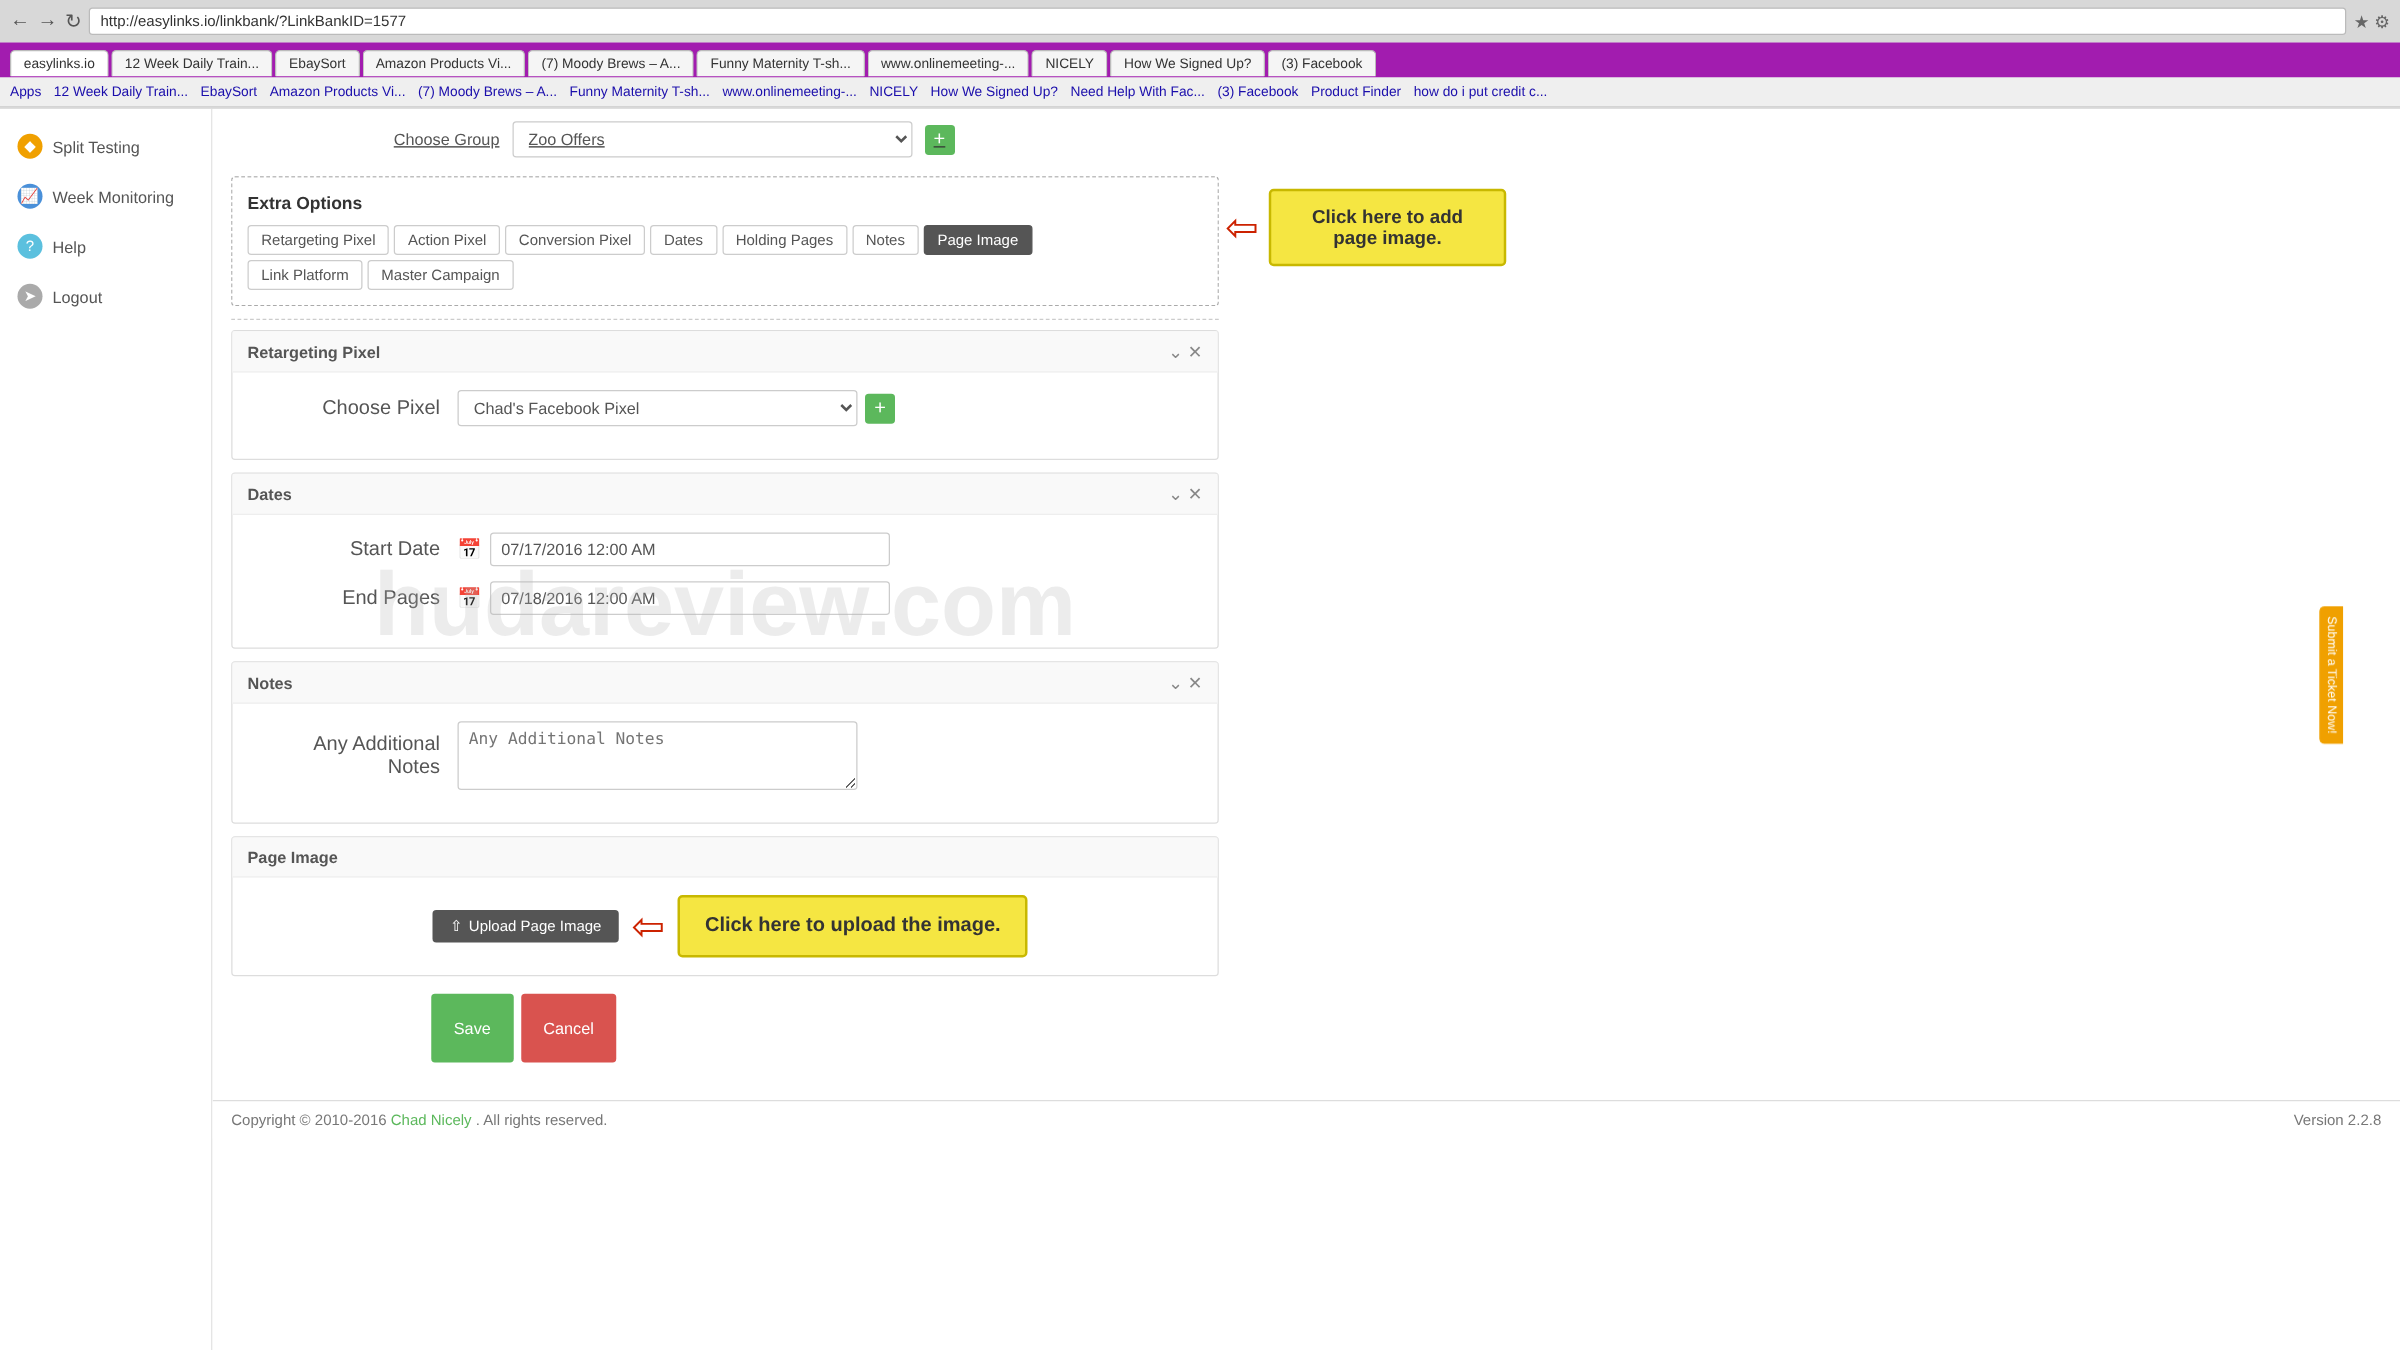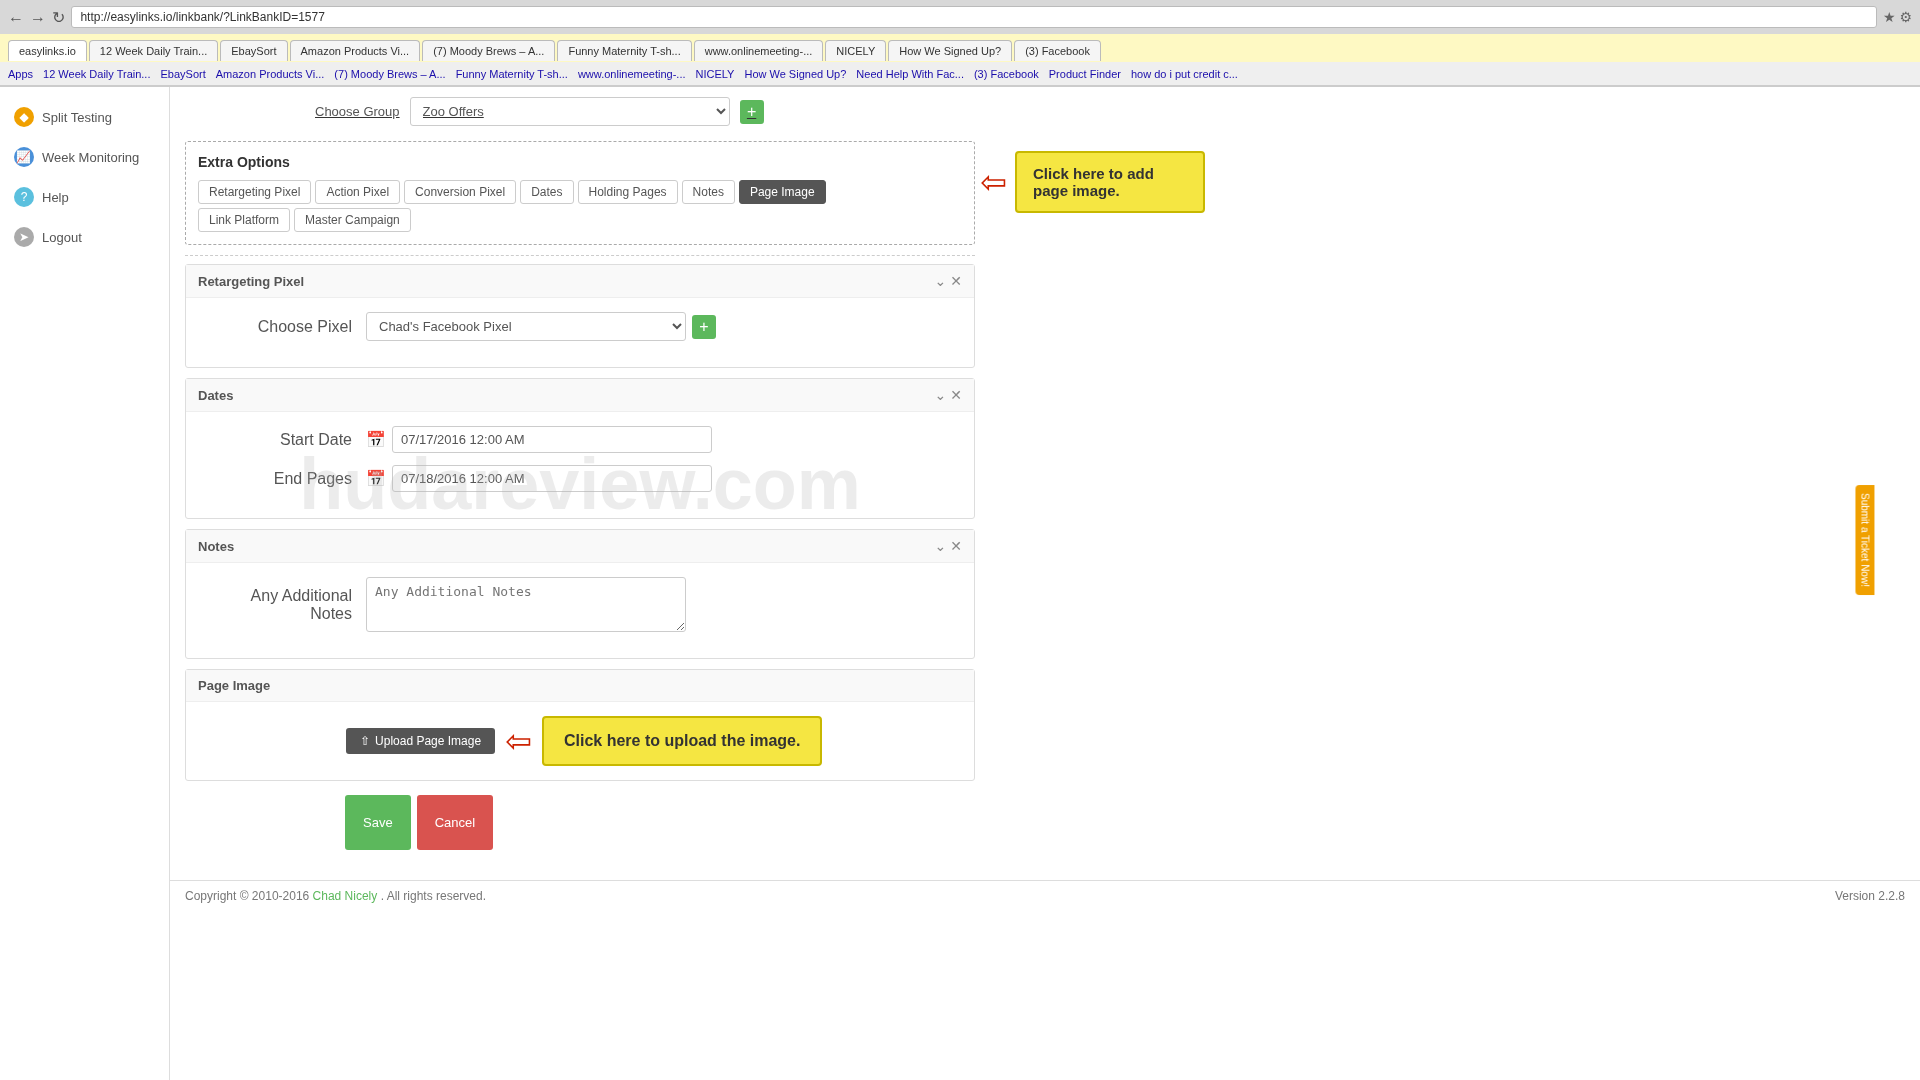--- a/index.html
+++ b/index.html
@@ -3,21 +3,21 @@
   <meta charset="utf-8">
   <style>
     * { box-sizing: border-box; margin: 0; padding: 0; }
     body { font-family: Arial, sans-serif; font-size: 13px; background: #f5f5f5; color: #333; }
 
     
     .browser-chrome { background: #e8e8e8; border-bottom: 1px solid #ccc; }
     .browser-toolbar { display: flex; align-items: center; padding: 6px 8px; gap: 6px; background: #d8d8d8; }
     .browser-back { font-size: 16px; color: #555; cursor: pointer; background: none; border: none; }
     .browser-url { flex: 1; background: white; border: 1px solid #bbb; border-radius: 3px; padding: 3px 8px; font-size: 12px; color: #333; }
-    .browser-tabs { display: flex; align-items: center; padding: 4px 8px 0; gap: 2px; background: #fef9c3; overflow: hidden; height: 28px; }
+    .browser-tabs { display: flex; align-items: center; padding: 4px 8px 0; gap: 2px; background: #a21caf; overflow: hidden; height: 28px; }
     .browser-tab { background: #f5f5f5; border: 1px solid #bbb; border-bottom: none; border-radius: 4px 4px 0 0; padding: 4px 10px; font-size: 11px; white-space: nowrap; overflow: hidden; text-overflow: ellipsis; max-width: 150px; }
 
     
     .bookmarks-bar { background: #efefef; border-bottom: 1px solid #ccc; padding: 3px 8px; display: flex; align-items: center; gap: 10px; font-size: 11px; overflow: hidden; height: 24px; }
     .bookmarks-bar span { color: #1a0dab; cursor: pointer; white-space: nowrap; }
 
     
     .app-layout { display: flex; height: calc(1080px - 85px); }
 
     
@@ -176,21 +176,21 @@
             <button class="extra-tab active">Page Image</button>
           </div>
           <div class="extra-tab-row2">
             <button class="extra-tab">Link Platform</button>
             <button class="extra-tab">Master Campaign</button>
           </div>
         </div>
 
         <div style="position:absolute; top: 10px; right: -230px; display:flex; align-items:center; gap:8px; z-index:20;">
           <span style="color:#cc2200; font-size:32px; line-height:1;">⇦</span>
-          <div style="background:#f5e642; border:2px solid #c8b800; border-radius:4px; padding:12px 16px; font-size:15px; font-weight:bold; color:#333; width:190px; text-align:left;">Click here to add page image.</div>
+          <div style="background:#f5e642; border:2px solid #c8b800; border-radius:4px; padding:12px 16px; font-size:15px; font-weight:bold; color:#333; width:190px; text-align:center;">Click here to add page image.</div>
         </div>
       </div>
 
       <hr class="divider-dashed">
 
       <div class="section-panel">
         <div class="section-header">
           <span class="section-title">Retargeting Pixel</span>
           <div class="section-controls">
             <button class="section-ctrl-btn">⌄</button>

